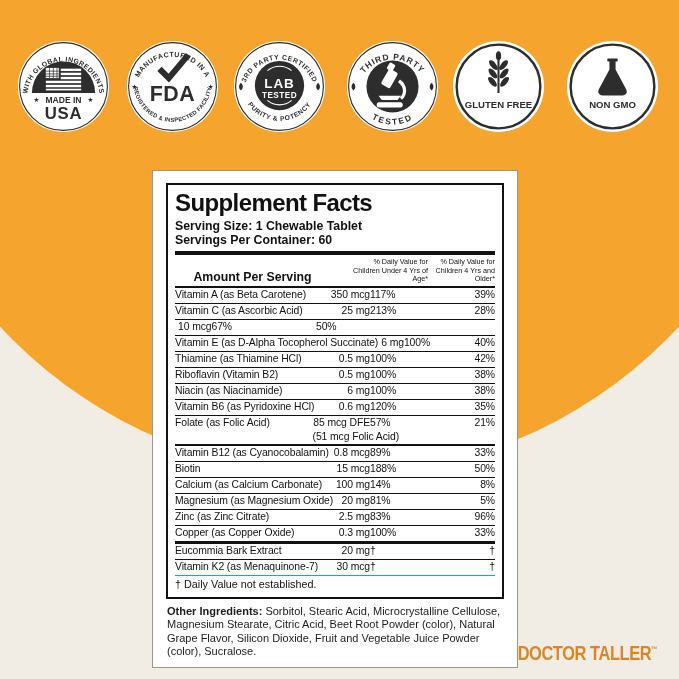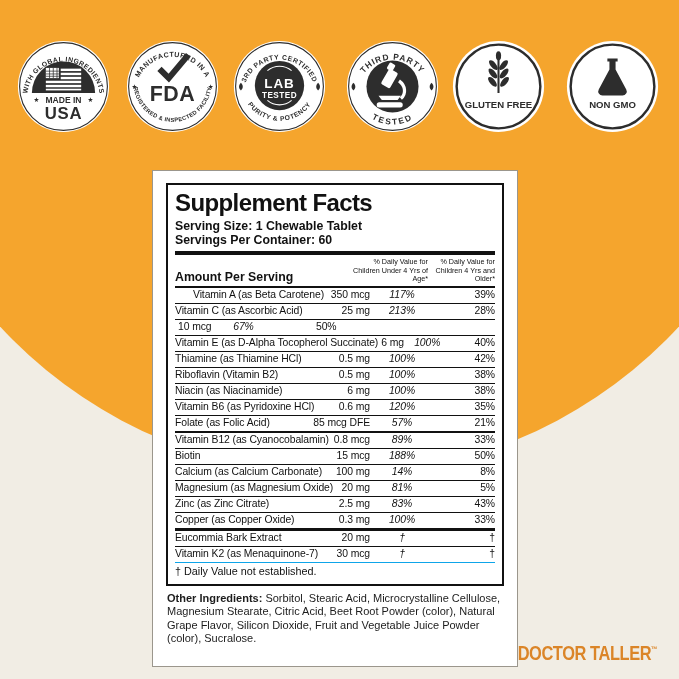--- a/index.html
+++ b/index.html
@@ -12,39 +12,39 @@
   .stage{position:absolute;inset:0;}
   .orange-circle{
     position:absolute;left:-123px;top:-450px;width:925px;height:925px;
     border-radius:50%;z-index:0;
   }
   .badges{position:absolute;top:40px;left:0;width:679px;height:95px;z-index:3;}
   .badge{position:absolute;width:93px;height:93px;top:0;}
   .card{
     position:absolute;left:152px;top:170px;width:366px;min-height:461px;
     background:#ffffff;border:1px solid #9b968c;box-sizing:border-box;
-    padding:12px 13px 20px 13px;z-index:2;
+    padding:12px 13px 8px 13px;z-index:2;
   }
   .facts-box{border:2px solid #111;padding:3px 7px 5px 7px;}
   .facts-title{font-size:24px;font-weight:bold;letter-spacing:-0.6px;line-height:27px;padding:1px 0 3px 0;}
   .serving-line{font-size:12.3px;font-weight:bold;line-height:14px;}
   .thick-bar{border-top:4px solid #111;margin-top:4px;}
   .facts-header{display:flex;align-items:flex-end;padding:3px 0 2px 0;border-bottom:2px solid #111;}
-  .aps{flex:1;font-weight:bold;font-size:12.3px;line-height:14px;}
+  .aps{flex:1;font-weight:bold;font-size:12.3px;line-height:14px;text-align:center;}
   .dvh{font-size:7.2px;line-height:8.6px;text-align:right;margin-left:20px;}
   .dvh1{width:78px;}
   .dvh2{width:64px;margin-left:3px;}
   .nrow{border-top:1px solid #111;}
-  .nrow:first-child{border-top:0;margin-left:18px;}
+  .nrow:first-child{border-top:0;}
   .nrow.sep-medium{border-top-width:2px;}
   .nrow.sep-thick{border-top-width:3px;}
   .nline{display:flex;align-items:baseline;font-size:10.4px;line-height:12px;padding:1.5px 0;letter-spacing:-0.1px;}
   .nname{flex:1;white-space:nowrap;}
   .namt{white-space:nowrap;padding-left:3px;}
-  .ndv1{width:64px;text-align:center;white-space:nowrap;font-style:italic;}
+  .ndv1{width:64px;text-align:left;white-space:nowrap;}
   .ndv2{width:61px;text-align:right;white-space:nowrap;}
   .nsub{font-size:10.4px;line-height:11px;text-align:right;padding:0 96px 2px 0;letter-spacing:-0.1px;}
   .footnote{border-top:1px solid #0ea5e9;font-size:10.8px;line-height:13px;padding:2px 0 1px 0;}
   .other-ing{margin:6px 1px 0 1px;font-size:11px;line-height:13.5px;color:#1c1c1c;}
   .other-ing b{font-weight:bold;}
   .brand{
     position:absolute;right:22px;top:642px;z-index:2;
     font-weight:bold;font-size:20px;letter-spacing:-0.5px;
     transform:scaleX(0.82);transform-origin:right center;white-space:nowrap;
   }
@@ -254,20 +254,21 @@
               <span class="ndv2">35%</span>
             </div>
           </div>
           <div class="nrow">
             <div class="nline">
               <span class="nname">Folate (as Folic Acid)</span>
               <span class="namt">85 mcg DFE</span>
               <span class="ndv1">57%</span>
               <span class="ndv2">21%</span>
             </div>
+            <div class="nsub">(51 mcg Folic Acid)</div>
           </div>
           <div class="nrow sep-medium">
             <div class="nline">
               <span class="nname">Vitamin B12 (as Cyanocobalamin)</span>
               <span class="namt">0.8 mcg</span>
               <span class="ndv1">89%</span>
               <span class="ndv2">33%</span>
             </div>
           </div>
           <div class="nrow">
@@ -292,21 +293,21 @@
               <span class="namt">20 mg</span>
               <span class="ndv1">81%</span>
               <span class="ndv2">5%</span>
             </div>
           </div>
           <div class="nrow">
             <div class="nline">
               <span class="nname">Zinc (as Zinc Citrate)</span>
               <span class="namt">2.5 mg</span>
               <span class="ndv1">83%</span>
-              <span class="ndv2">43%</span>
+              <span class="ndv2">96%</span>
             </div>
           </div>
           <div class="nrow">
             <div class="nline">
               <span class="nname">Copper (as Copper Oxide)</span>
               <span class="namt">0.3 mg</span>
               <span class="ndv1">100%</span>
               <span class="ndv2">33%</span>
             </div>
           </div>

